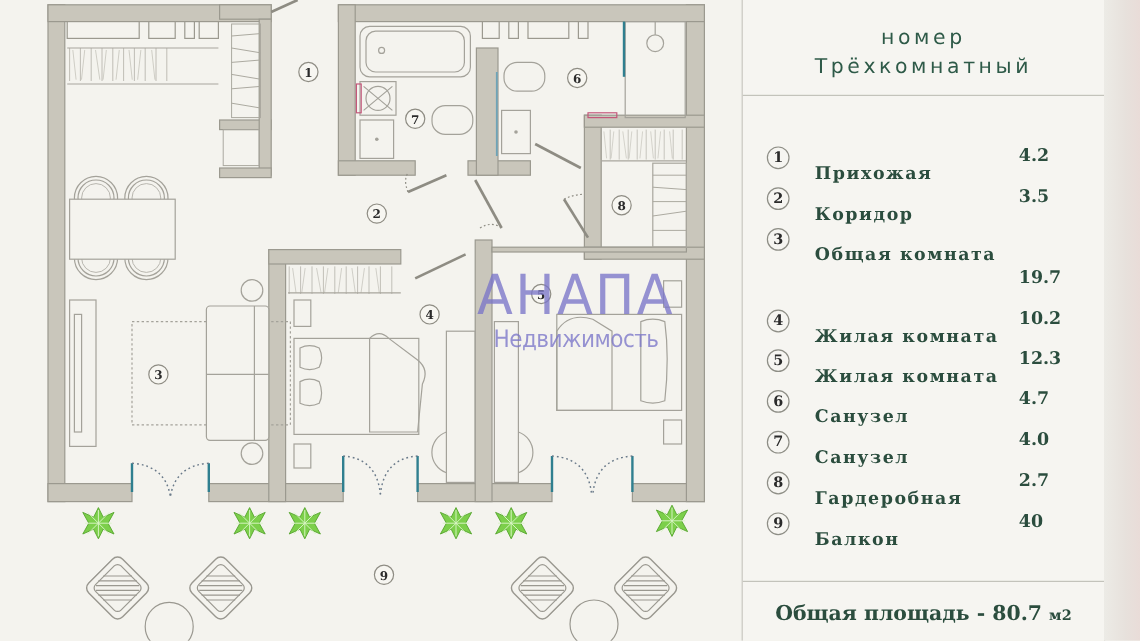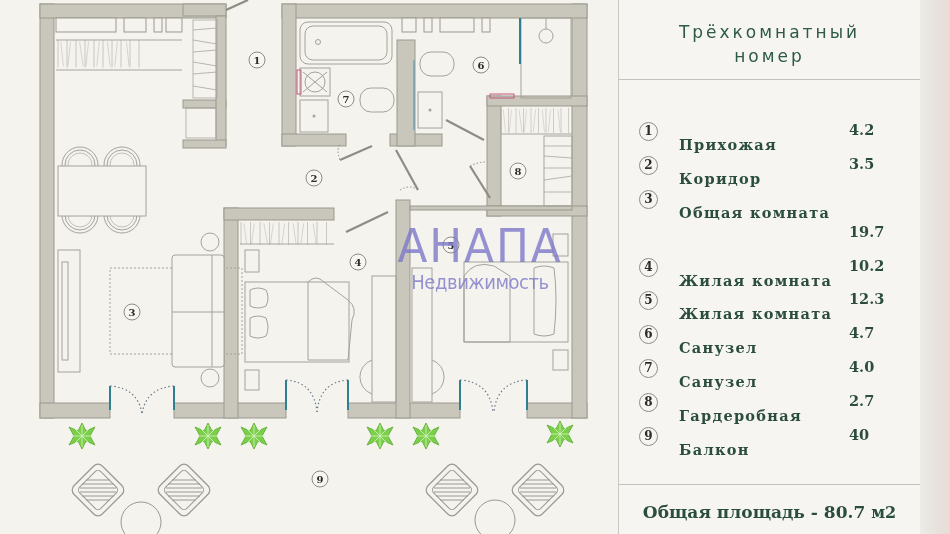--- a/index.html
+++ b/index.html
@@ -7,21 +7,21 @@
   #plan{position:absolute;left:0;top:0;width:600px;height:534px;}
   .panel{position:absolute;left:618px;top:0;width:301px;height:534px;border-left:1px solid #c9c8c0;border-right:1px solid #c9c8c0;background:#f6f5f1;}
   .edge{position:absolute;left:920px;top:0;width:30px;height:534px;background:linear-gradient(90deg,#ecebe6,#e7e1dc 60%,#e9dcd8);}
   .title{position:absolute;left:0;top:20px;width:301px;text-align:center;color:#2e5a48;font-family:"DejaVu Sans",sans-serif;font-size:17px;letter-spacing:3px;line-height:24px;}
   .hr{position:absolute;left:0;width:301px;height:1px;background:#c3c3bb;}
   .row{position:absolute;left:0;width:301px;height:24px;color:#2b4d3e;font-size:14.5px;font-weight:bold;letter-spacing:1.3px;}
   .num{position:absolute;left:20px;top:2px;width:17px;height:17px;border:1px solid #8e8e86;border-radius:50%;font-size:12px;line-height:17px;text-align:center;color:#2b2b2b;letter-spacing:0;background:#f6f5f1;}
   .name{position:absolute;left:60px;top:1px;margin-top:15px;}
   .area{position:absolute;left:230px;top:1px;width:50px;text-align:left;letter-spacing:0;}
   .total{position:absolute;left:0;top:502px;width:301px;text-align:center;color:#2b4d3e;font-size:17px;font-weight:bold;}
-  .total .unit{font-size:16px;}
+  .total .unit{font-size:12px;}
   .wm{position:absolute;left:380px;top:222px;width:200px;text-align:center;color:#7b76c9;opacity:0.78;font-family:"DejaVu Sans",sans-serif;font-weight:normal;}
   .wm1{font-size:46px;letter-spacing:2px;line-height:48px;transform:scaleX(0.95);}
   .wm2{font-size:20px;line-height:24px;transform:scaleX(0.9);letter-spacing:-0.5px;}
 </style>
 </head>
 <body>
 
 <svg id="plan" viewBox="0 0 600 534" xmlns="http://www.w3.org/2000/svg">
   <defs>
     <g id="plant">
@@ -252,22 +252,22 @@
     </g>
 </svg>
 
 <div class="wm">
   <div class="wm1">АНАПА</div>
   <div class="wm2">Недвижимость</div>
 </div>
 
 <div class="panel">
   <div class="title">
+    <div>номер</div>
     <div>Трёхкомнатный</div>
-    <div>номер</div>
   </div>
   <div class="hr" style="top:79px"></div>
 
   <div class="row" style="top:120px">
       <span class="num">1</span>
       <span class="name">Прихожая</span>
       <span class="area">4.2</span>
     </div>
   <div class="row" style="top:154px">
       <span class="num">2</span>

